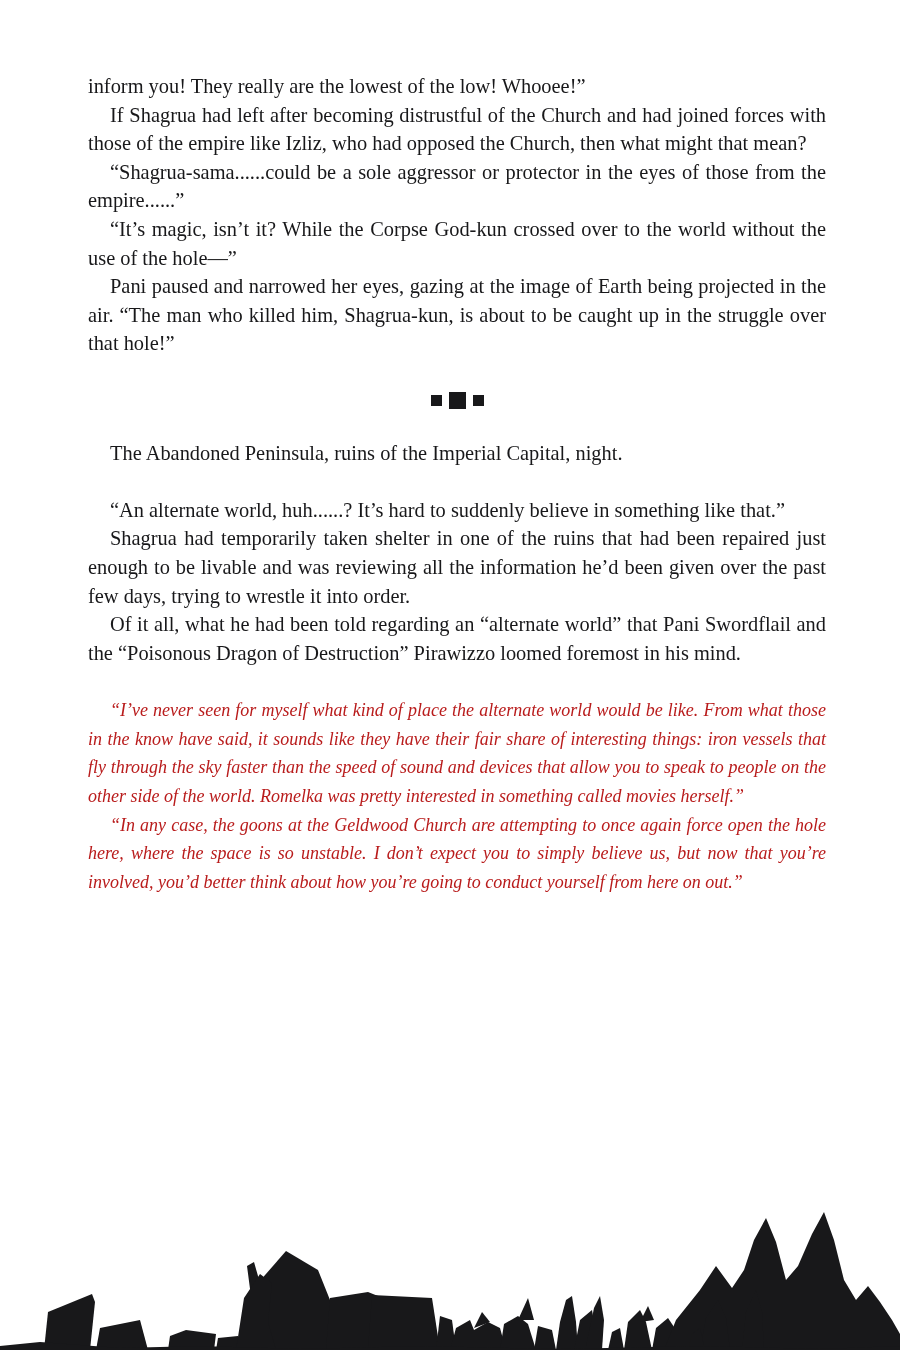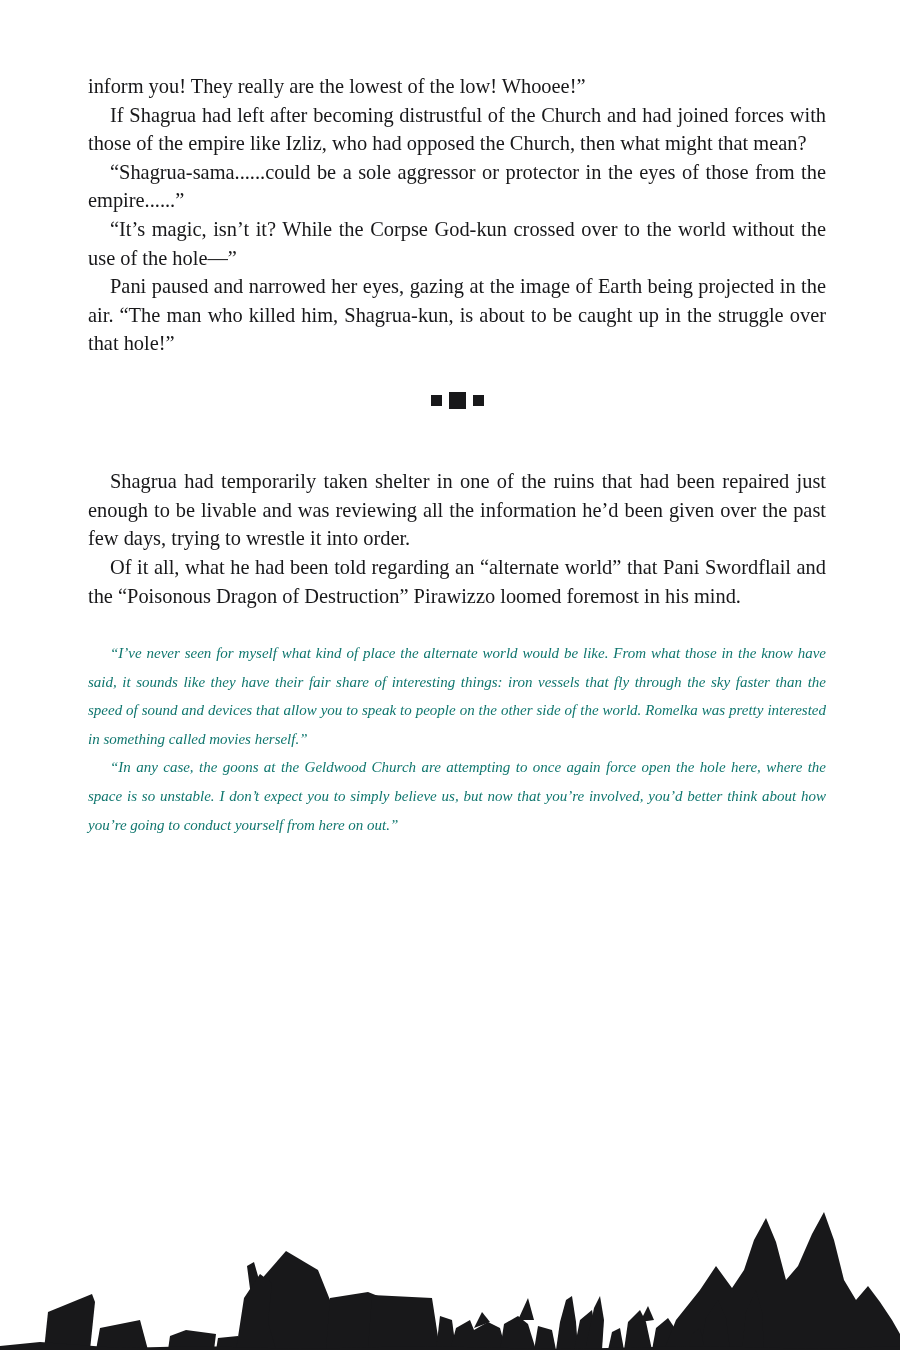--- a/index.html
+++ b/index.html
@@ -32,27 +32,27 @@
     text-justify: inter-word;
     text-indent: 22px;
     hyphens: none;
     color: #18181a;
   }
   p.body-para.no-indent {
     text-indent: 0;
   }
   p.italic-para {
     margin: 0;
-    font-size: 15px;
+    font-size: 18px;
     line-height: 28.6px;
     text-align: justify;
     text-justify: inter-word;
     text-indent: 22px;
     font-style: italic;
-    color: #0f766e;
+    color: #b91c1c;
   }
   .scene-divider {
     display: flex;
     align-items: center;
     justify-content: center;
     gap: 7px;
     height: 28.6px;
     margin-top: 28px;
     margin-bottom: 24px;
   }
@@ -93,23 +93,25 @@
     <p class="body-para">“Shagrua-sama......could be a sole aggressor or protector in the eyes of those from the empire......”</p>
     <p class="body-para">“It’s magic, isn’t it? While the Corpse God-kun crossed over to the world without the use of the hole—”</p>
     <p class="body-para">Pani paused and narrowed her eyes, gazing at the image of Earth being projected in the air. “The man who killed him, Shagrua-kun, is about to be caught up in the struggle over that hole!”</p>
 
     <div class="scene-divider">
       <span class="sq small"></span>
       <span class="sq large"></span>
       <span class="sq small"></span>
     </div>
 
+    <p class="body-para">The Abandoned Peninsula, ruins of the Imperial Capital, night.</p>
 
     <div class="gap-line"></div>
 
+    <p class="body-para">“An alternate world, huh......? It’s hard to suddenly believe in something like that.”</p>
     <p class="body-para">Shagrua had temporarily taken shelter in one of the ruins that had been repaired just enough to be livable and was reviewing all the information he’d been given over the past few days, trying to wrestle it into order.</p>
     <p class="body-para">Of it all, what he had been told regarding an “alternate world” that Pani Swordflail and the “Poisonous Dragon of Destruction” Pirawizzo loomed foremost in his mind.</p>
 
     <div class="gap-line block"></div>
 
     <p class="italic-para">“I’ve never seen for myself what kind of place the alternate world would be like. From what those in the know have said, it sounds like they have their fair share of interesting things: iron vessels that fly through the sky faster than the speed of sound and devices that allow you to speak to people on the other side of the world. Romelka was pretty interested in something called movies herself.”</p>
     <p class="italic-para">“In any case, the goons at the Geldwood Church are attempting to once again force open the hole here, where the space is so unstable. I don’t expect you to simply believe us, but now that you’re involved, you’d better think about how you’re going to conduct yourself from here on out.”</p>
 
   </div>
 

